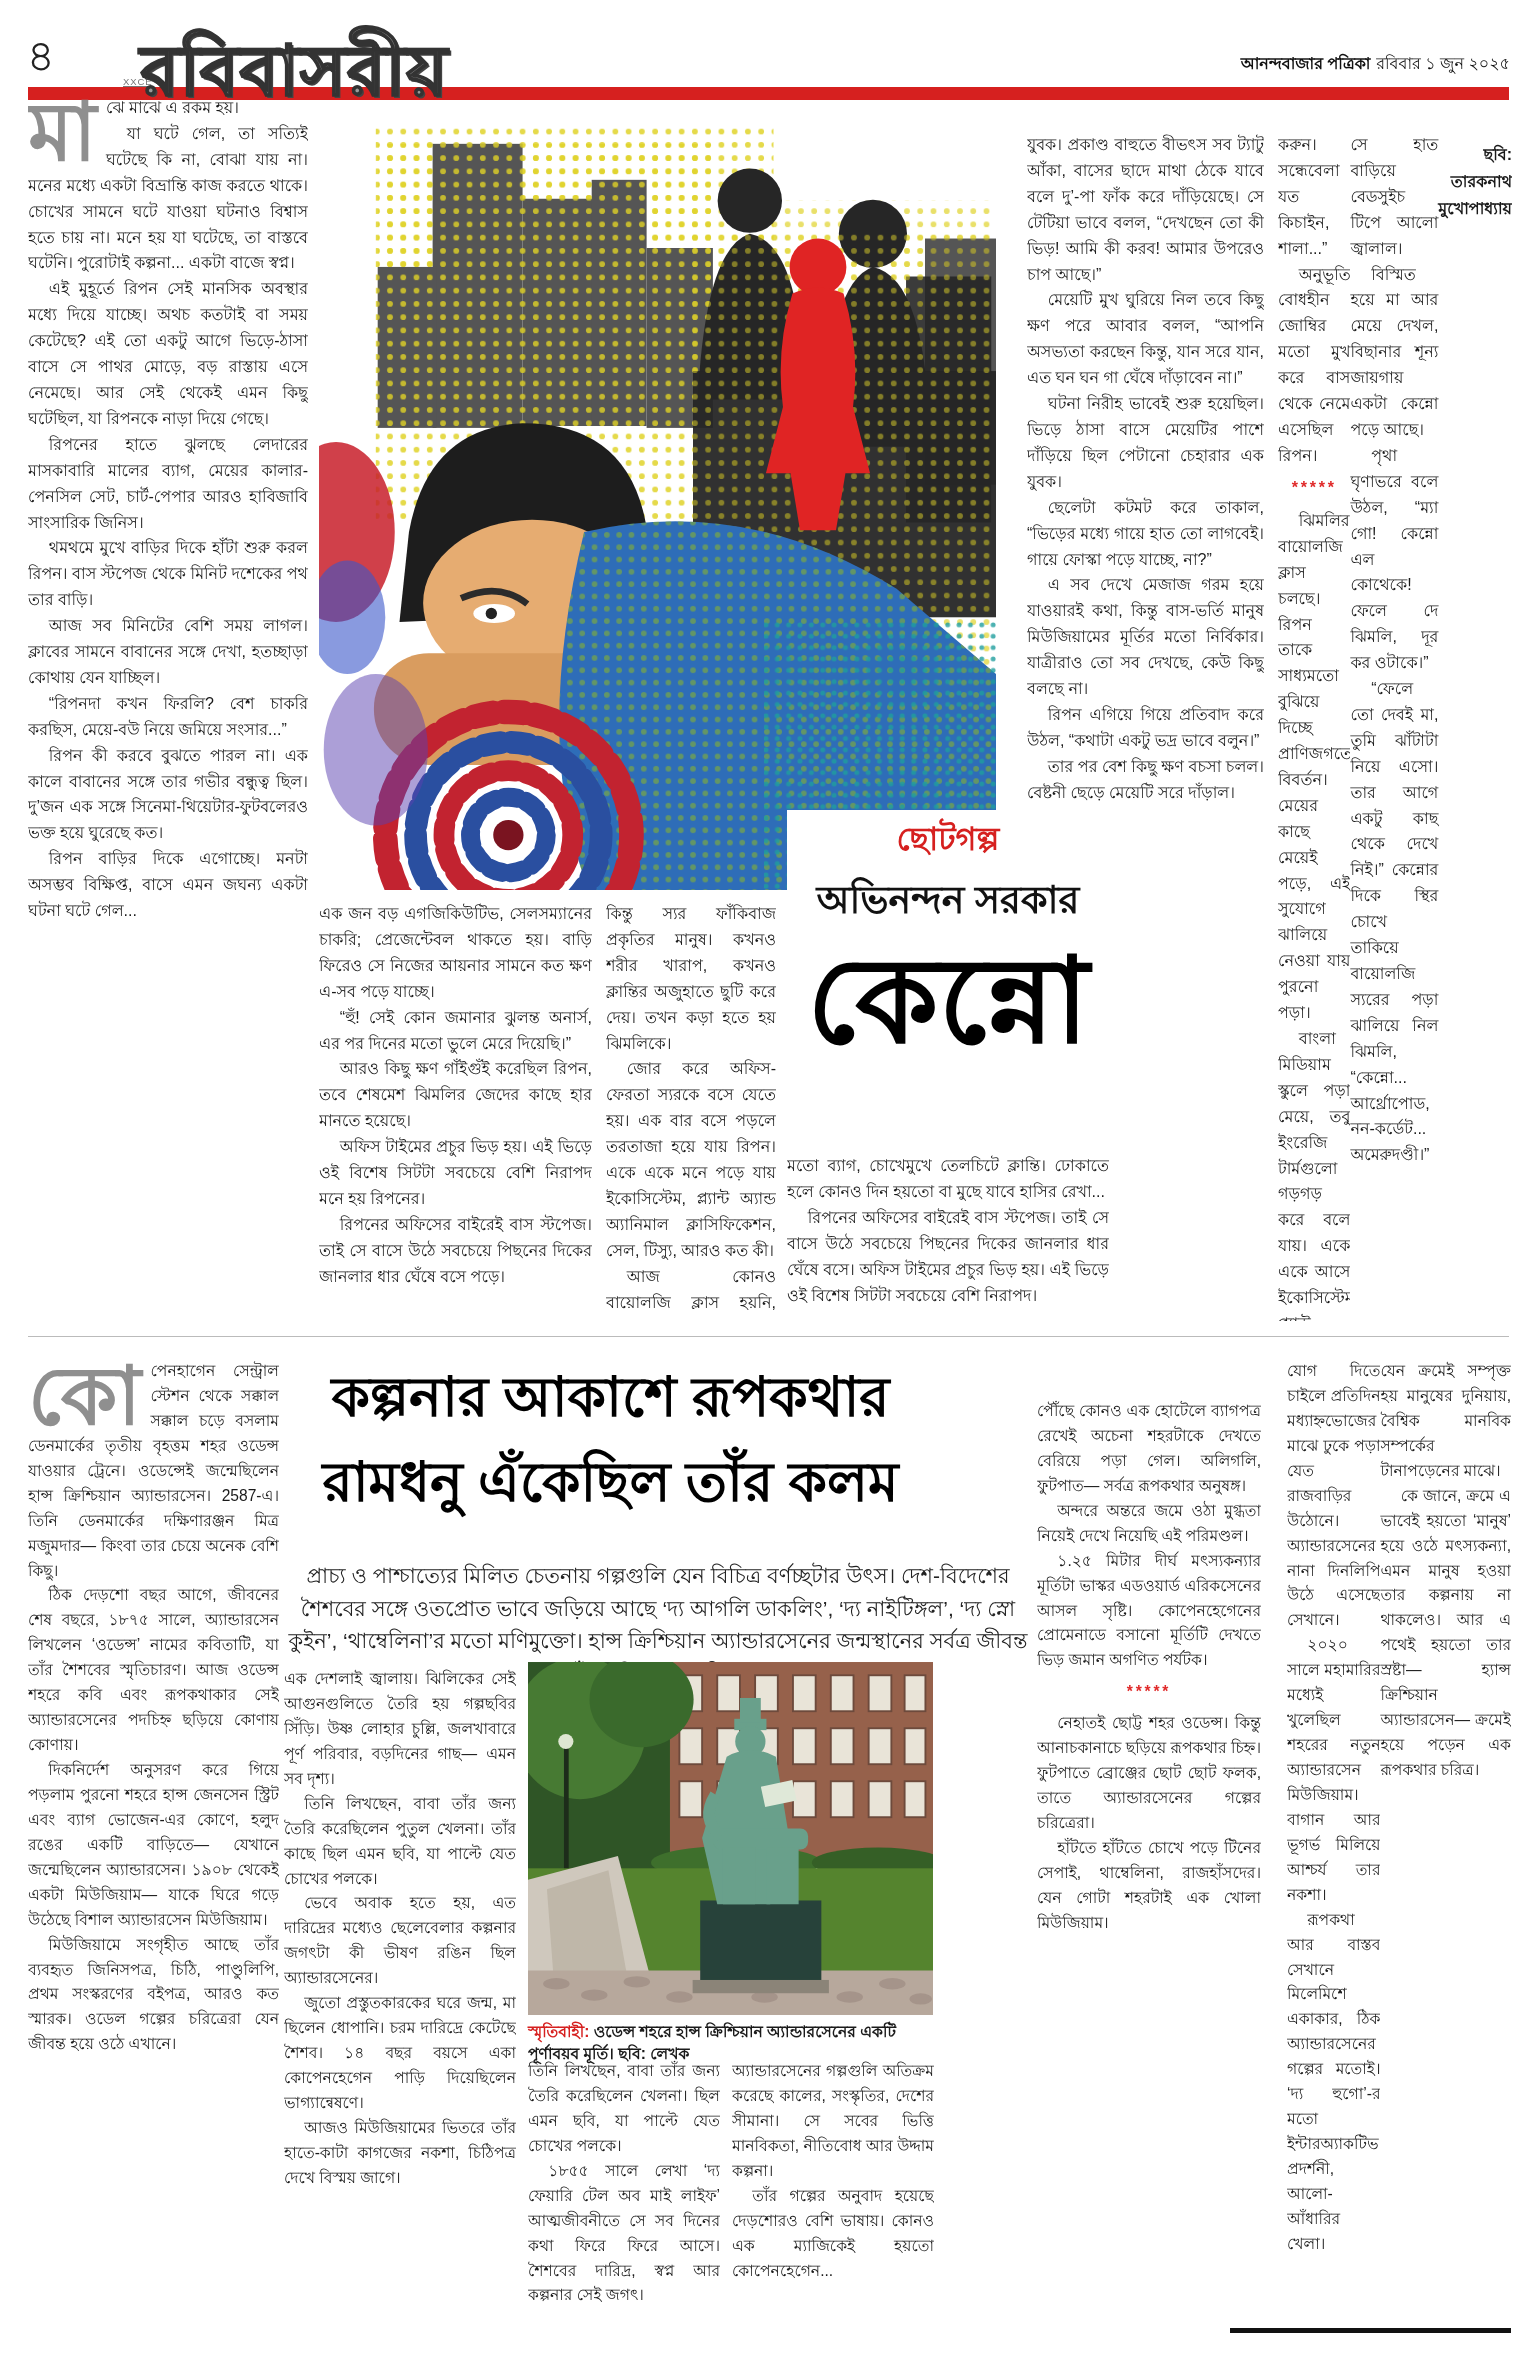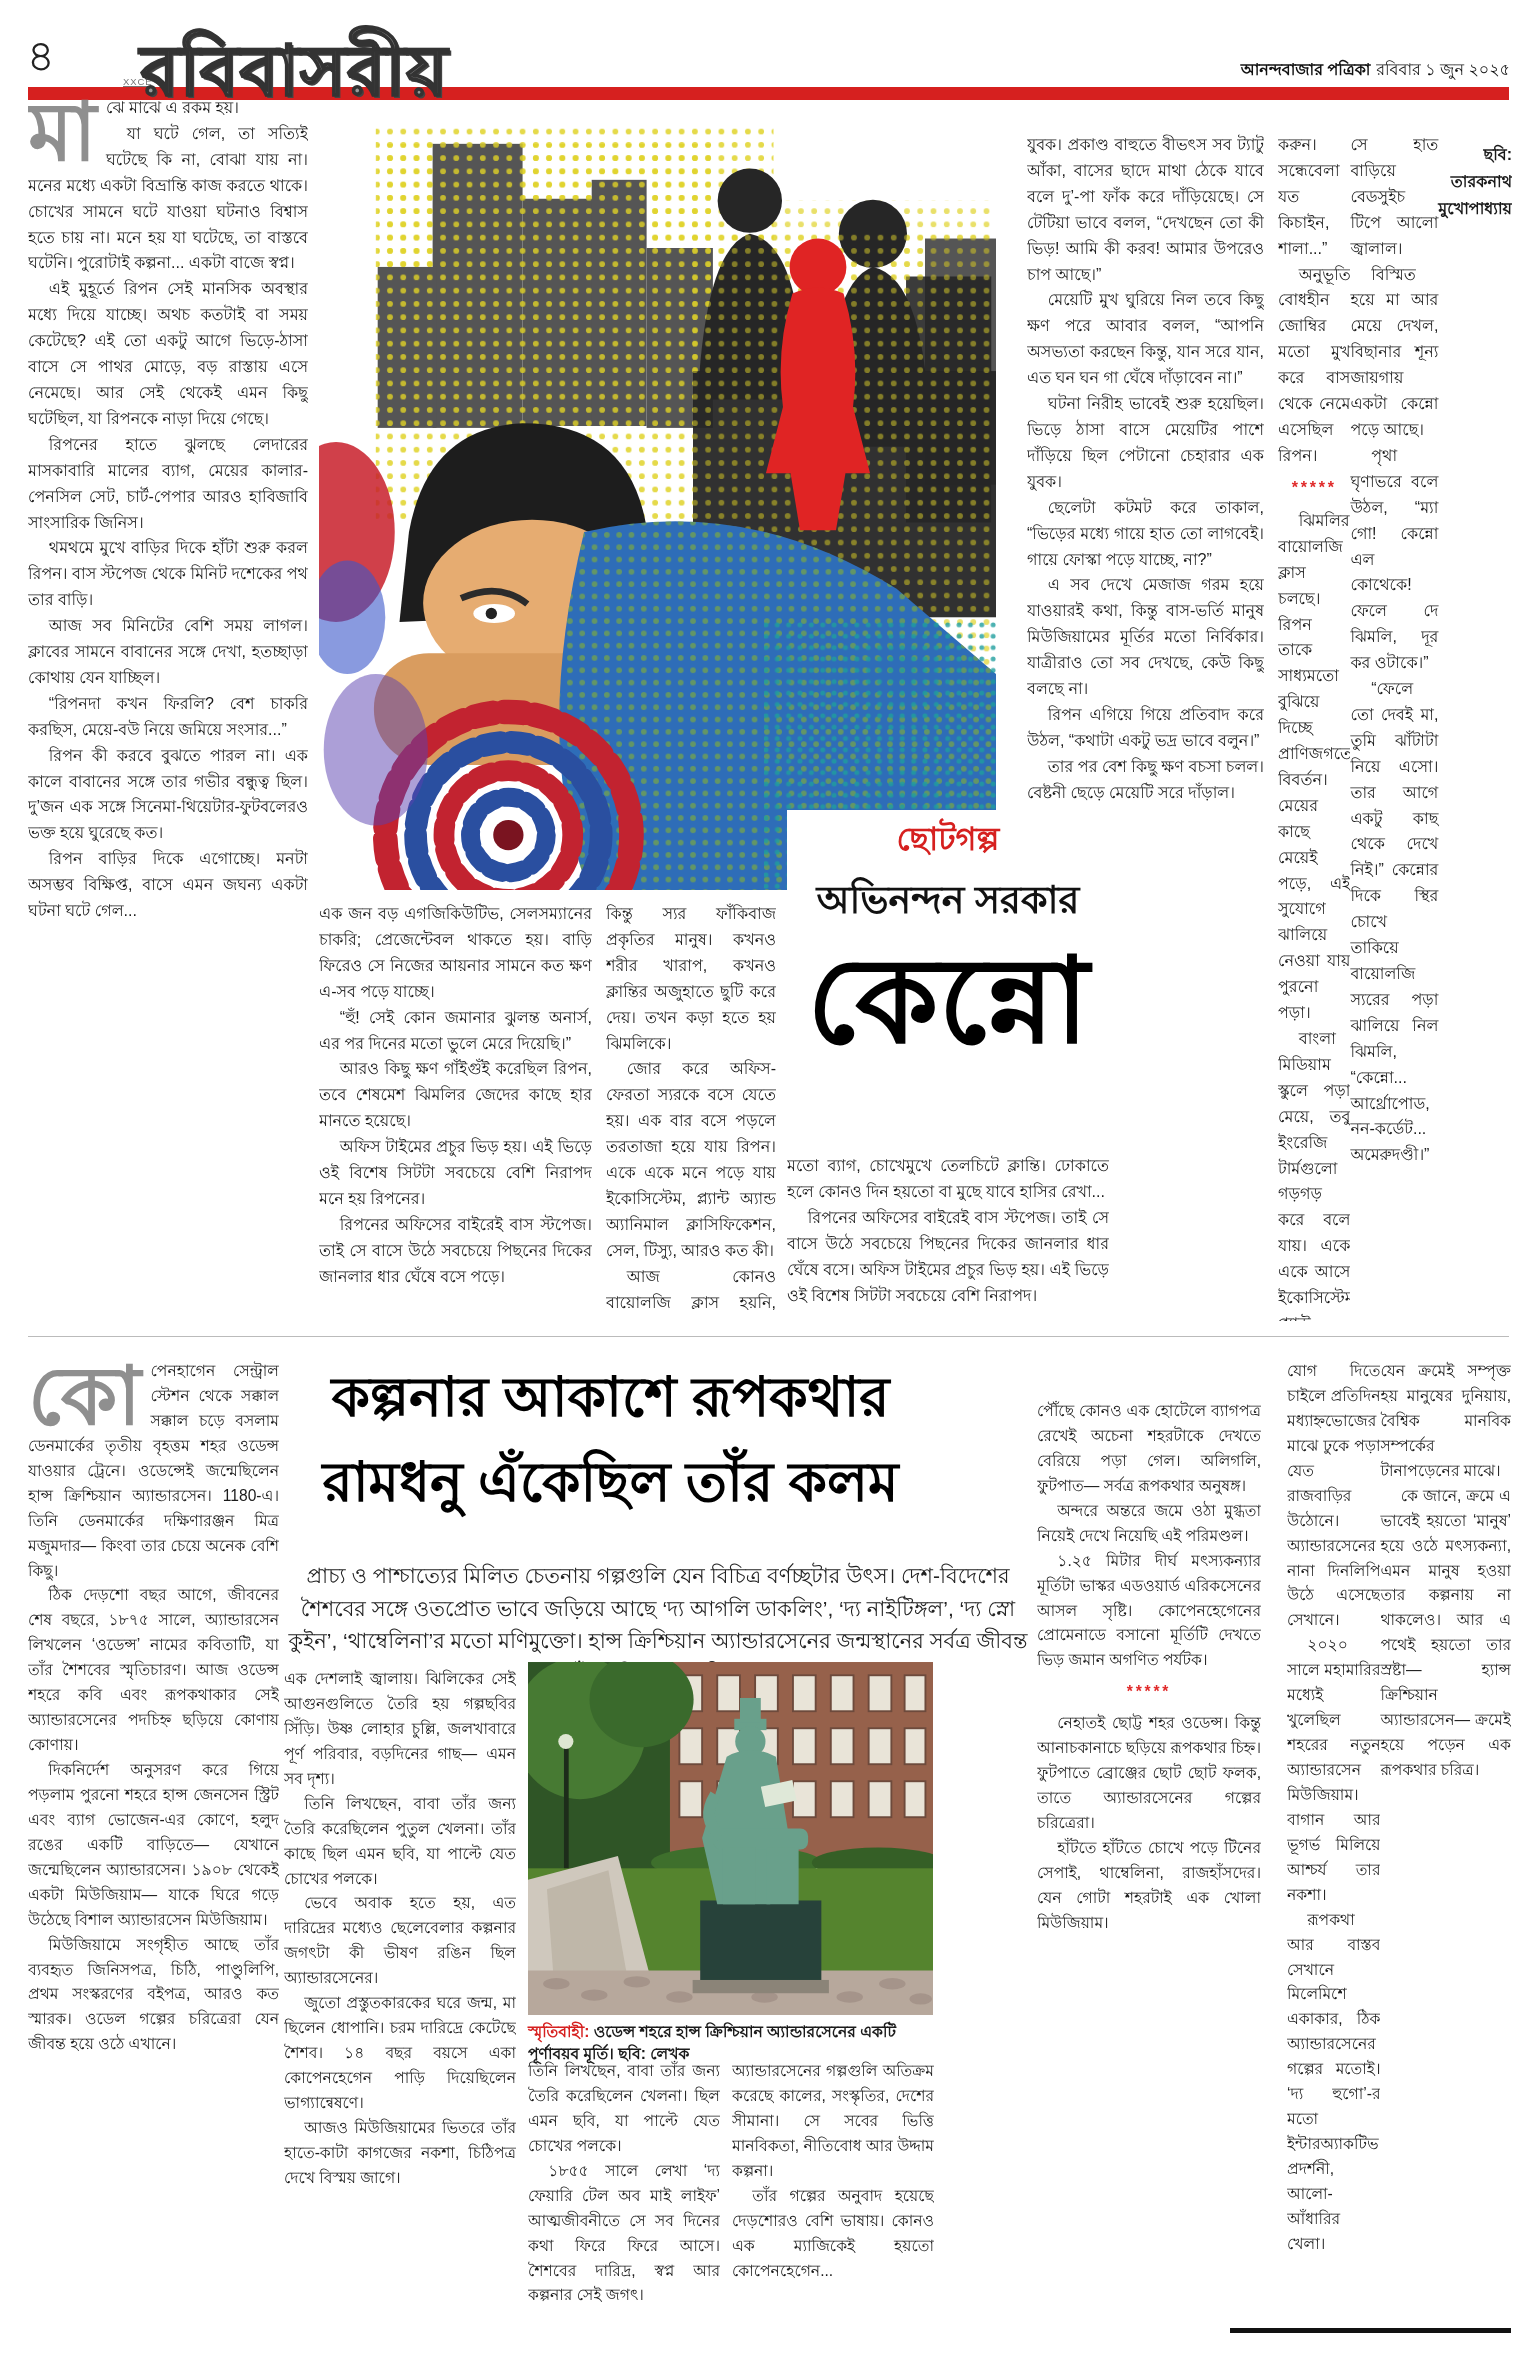--- a/index.html
+++ b/index.html
@@ -42,21 +42,21 @@
   .illo-frame,.photo-frame{overflow:hidden;}
 </style>
 </head>
 <body>
 <div id="page">
 
 <div class="abs pageno" style="left:26.5px;top:23px;">৪</div>
 <div class="abs redbar" style="left:28px;top:87px;width:1481px;height:13.2px;"></div>
 <div class="abs mast-mark" style="left:123px;top:76px;">XXCE</div>
 <div class="abs masthead" style="left:140px;top:36px;z-index:4;">রবিবাসরীয়</div>
-<div class="abs dateline" style="right:28px;top:57px;text-align:right;">
+<div class="abs dateline" style="right:28px;top:51px;text-align:right;">
   <b>আনন্দবাজার পত্রিকা</b><span>রবিবার ১ জুন ২০২৫</span>
 </div>
 
 <div class="abs col flow" style="left:28px;top:95px;width:280px;height:1223px;">
   <span class="dropcap">মা</span>
   <div class="flow">
         <p>ঝে মাঝে এ রকম হয়।</p>
         <p>যা ঘটে গেল, তা সত্যিই ঘটেছে কি না, বোঝা যায় না। মনের মধ্যে একটা বিভ্রান্তি কাজ করতে থাকে। চোখের সামনে ঘটে যাওয়া ঘটনাও বিশ্বাস হতে চায় না। মনে হয় যা ঘটেছে, তা বাস্তবে ঘটেনি। পুরোটাই কল্পনা... একটা বাজে স্বপ্ন।</p>
         <p>এই মুহূর্তে রিপন সেই মানসিক অবস্থার মধ্যে দিয়ে যাচ্ছে। অথচ কতটাই বা সময় কেটেছে? এই তো একটু আগে ভিড়ে-ঠাসা বাসে সে পাথর মোড়ে, বড় রাস্তায় এসে নেমেছে। আর সেই থেকেই এমন কিছু ঘটেছিল, যা রিপনকে নাড়া দিয়ে গেছে।</p>
         <p>রিপনের হাতে ঝুলছে লেদারের মাসকাবারি মালের ব্যাগ, মেয়ের কালার-পেনসিল সেট, চার্ট-পেপার আরও হাবিজাবি সাংসারিক জিনিস।</p>
@@ -185,21 +185,21 @@
         <p>“ফেলে তো দেবই মা, তুমি ঝাঁটাটা নিয়ে এসো। তার আগে একটু কাছ থেকে দেখে নিই।” কেন্নোর দিকে স্থির চোখে তাকিয়ে বায়োলজি স্যরের পড়া ঝালিয়ে নিল ঝিমলি, “কেন্নো... আর্থ্রোপোড, নন-কর্ডেট... অমেরুদণ্ডী।”</p>
       </div>
   <div class="credit">ছবি: তারকনাথ মুখোপাধ্যায়</div>
 </div>
 
 <div class="abs divider" style="left:28px;top:1336px;width:1481px;height:0.9px;"></div>
 
 <div class="abs col-sm flow" style="left:28px;top:1359px;width:251px;height:1013px;">
   <span class="dropcap">কো</span>
   <div class="flow">
-        <p>পেনহাগেন সেন্ট্রাল স্টেশন থেকে সক্কাল সক্কাল চড়ে বসলাম ডেনমার্কের তৃতীয় বৃহত্তম শহর ওডেন্স যাওয়ার ট্রেনে। ওডেন্সেই জন্মেছিলেন হান্স ক্রিশ্চিয়ান অ্যান্ডারসেন। 1180-এ। তিনি ডেনমার্কের দক্ষিণারঞ্জন মিত্র মজুমদার— কিংবা তার চেয়ে অনেক বেশি কিছু।</p>
+        <p>পেনহাগেন সেন্ট্রাল স্টেশন থেকে সক্কাল সক্কাল চড়ে বসলাম ডেনমার্কের তৃতীয় বৃহত্তম শহর ওডেন্স যাওয়ার ট্রেনে। ওডেন্সেই জন্মেছিলেন হান্স ক্রিশ্চিয়ান অ্যান্ডারসেন। 2587-এ। তিনি ডেনমার্কের দক্ষিণারঞ্জন মিত্র মজুমদার— কিংবা তার চেয়ে অনেক বেশি কিছু।</p>
         <p>ঠিক দেড়শো বছর আগে, জীবনের শেষ বছরে, ১৮৭৫ সালে, অ্যান্ডারসেন লিখলেন ‘ওডেন্স’ নামের কবিতাটি, যা তাঁর শৈশবের স্মৃতিচারণ। আজ ওডেন্স শহরে কবি এবং রূপকথাকার সেই অ্যান্ডারসেনের পদচিহ্ন ছড়িয়ে কোণায় কোণায়।</p>
         <p>দিকনির্দেশ অনুসরণ করে গিয়ে পড়লাম পুরনো শহরে হান্স জেনসেন স্ট্রিট এবং ব্যাগ ভোজেন-এর কোণে, হলুদ রঙের একটি বাড়িতে— যেখানে জন্মেছিলেন অ্যান্ডারসেন। ১৯০৮ থেকেই একটা মিউজিয়াম— যাকে ঘিরে গড়ে উঠেছে বিশাল অ্যান্ডারসেন মিউজিয়াম।</p>
         <p>মিউজিয়ামে সংগৃহীত আছে তাঁর ব্যবহৃত জিনিসপত্র, চিঠি, পাণ্ডুলিপি, প্রথম সংস্করণের বইপত্র, আরও কত স্মারক। ওডেল গল্পের চরিত্রেরা যেন জীবন্ত হয়ে ওঠে এখানে।</p>
       </div>
 </div>
 
 <div class="abs" style="left:284px;top:1355px;width:653px;">
   <div class="art-title">কল্পনার আকাশে রূপকথার</div>
   <div class="art-title">রামধনু এঁকেছিল তাঁর কলম</div>
 </div>

